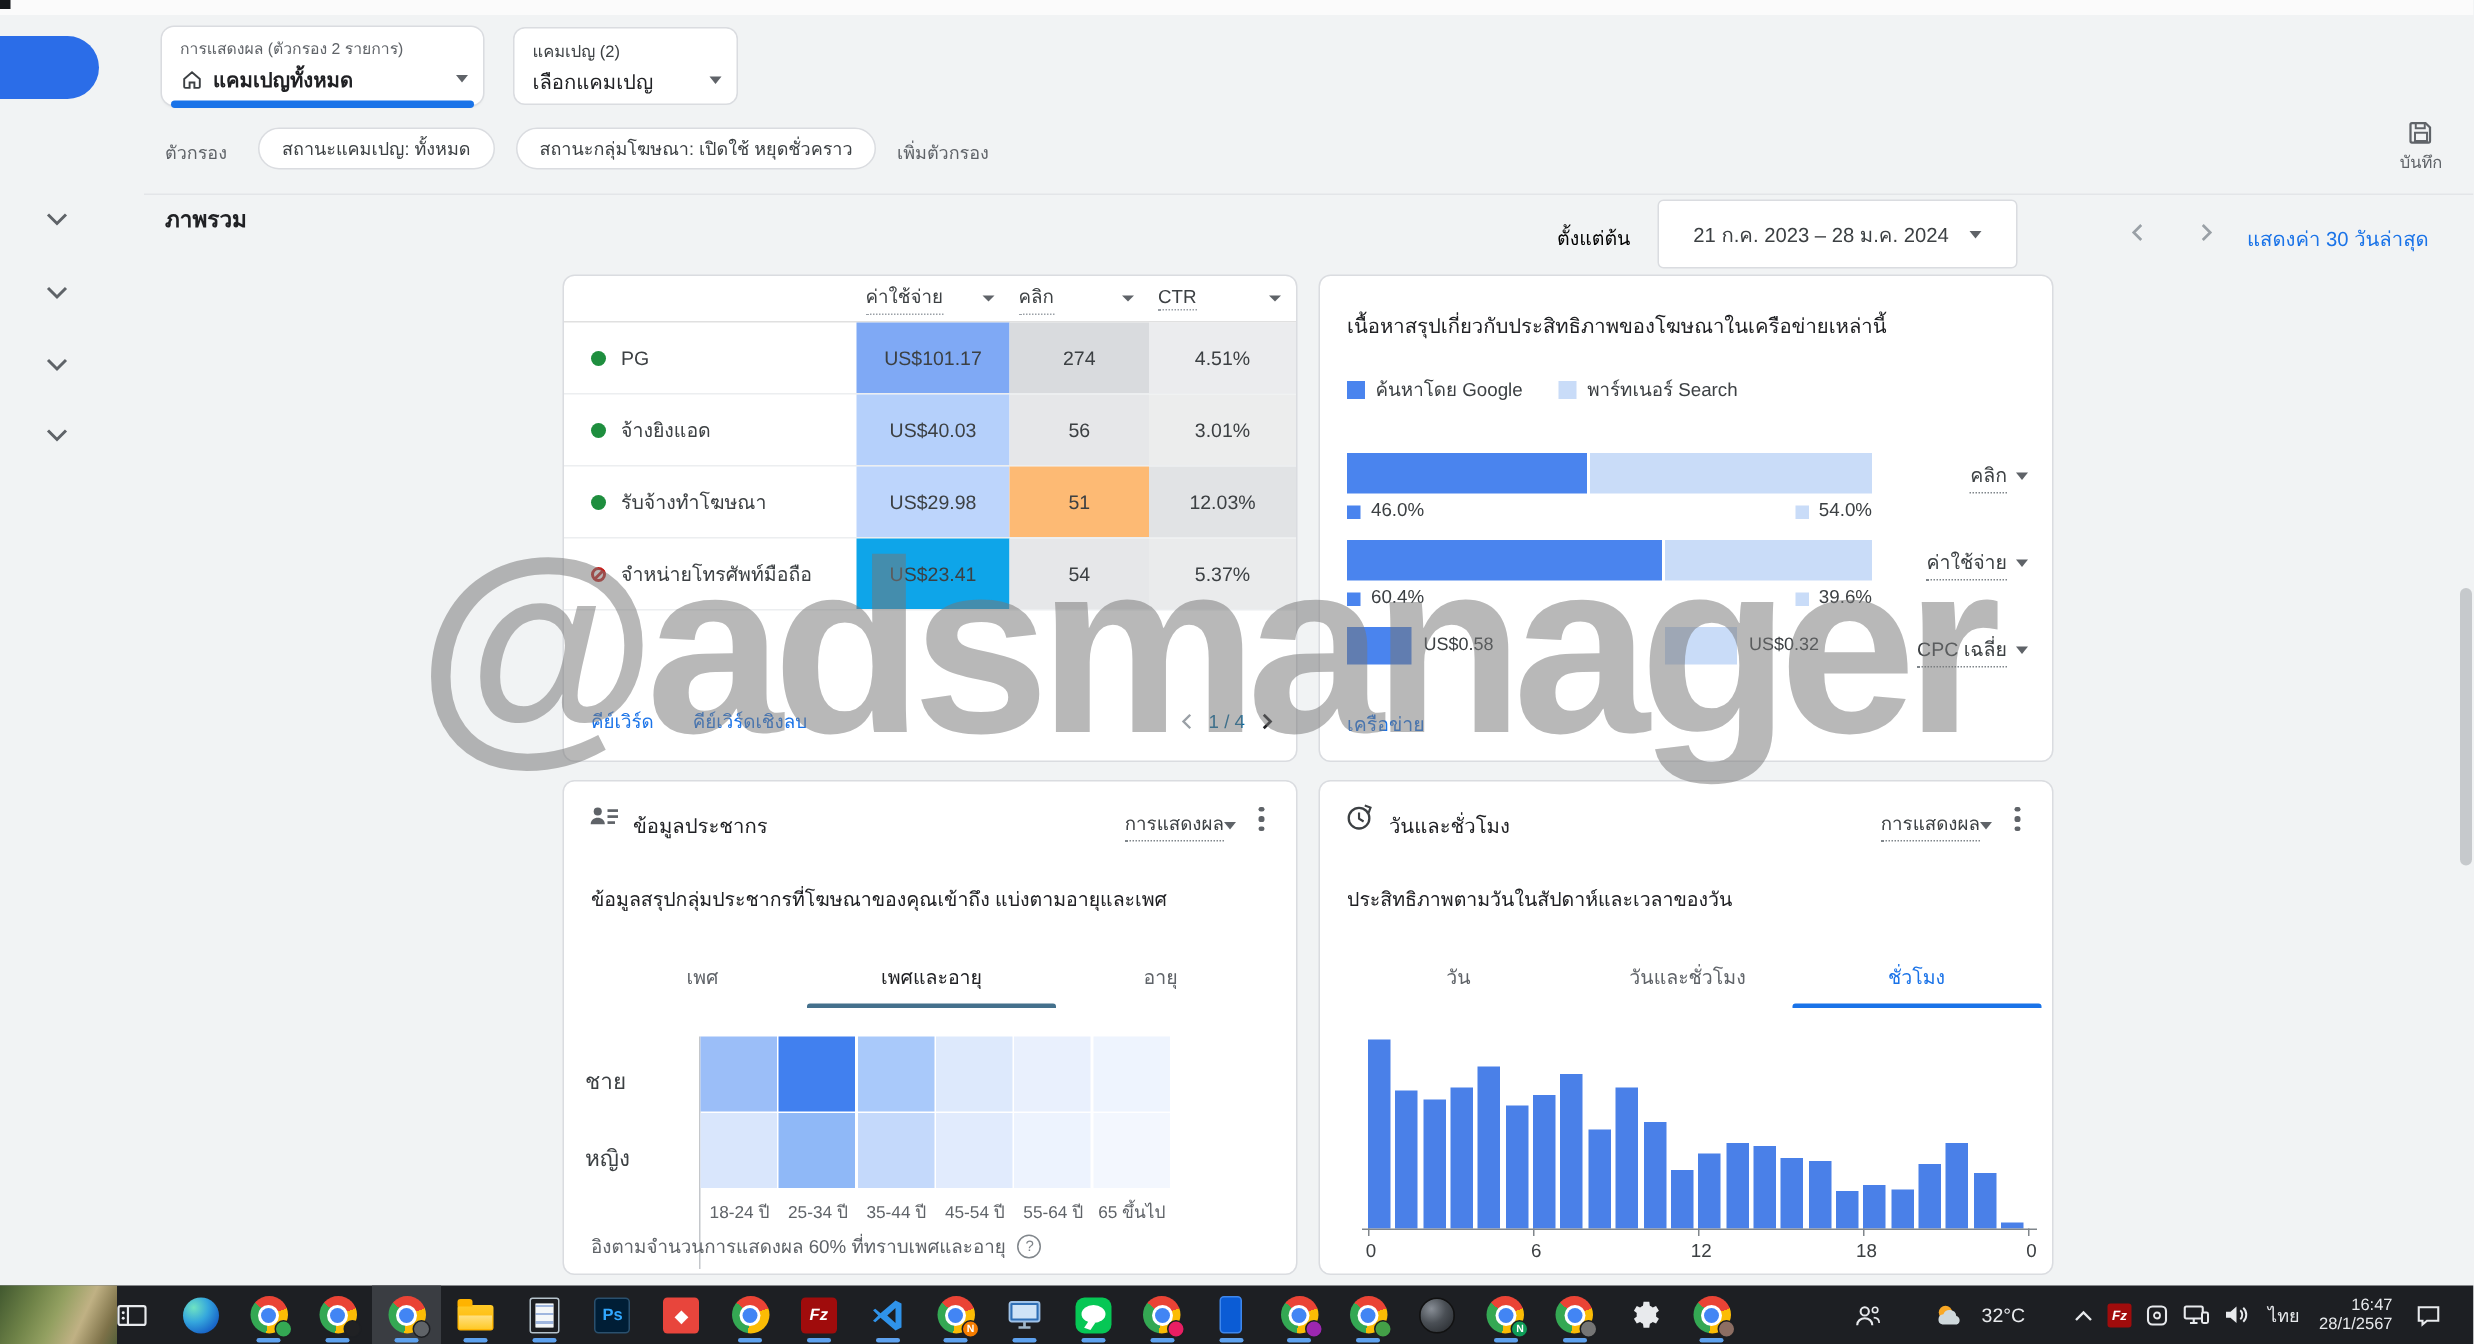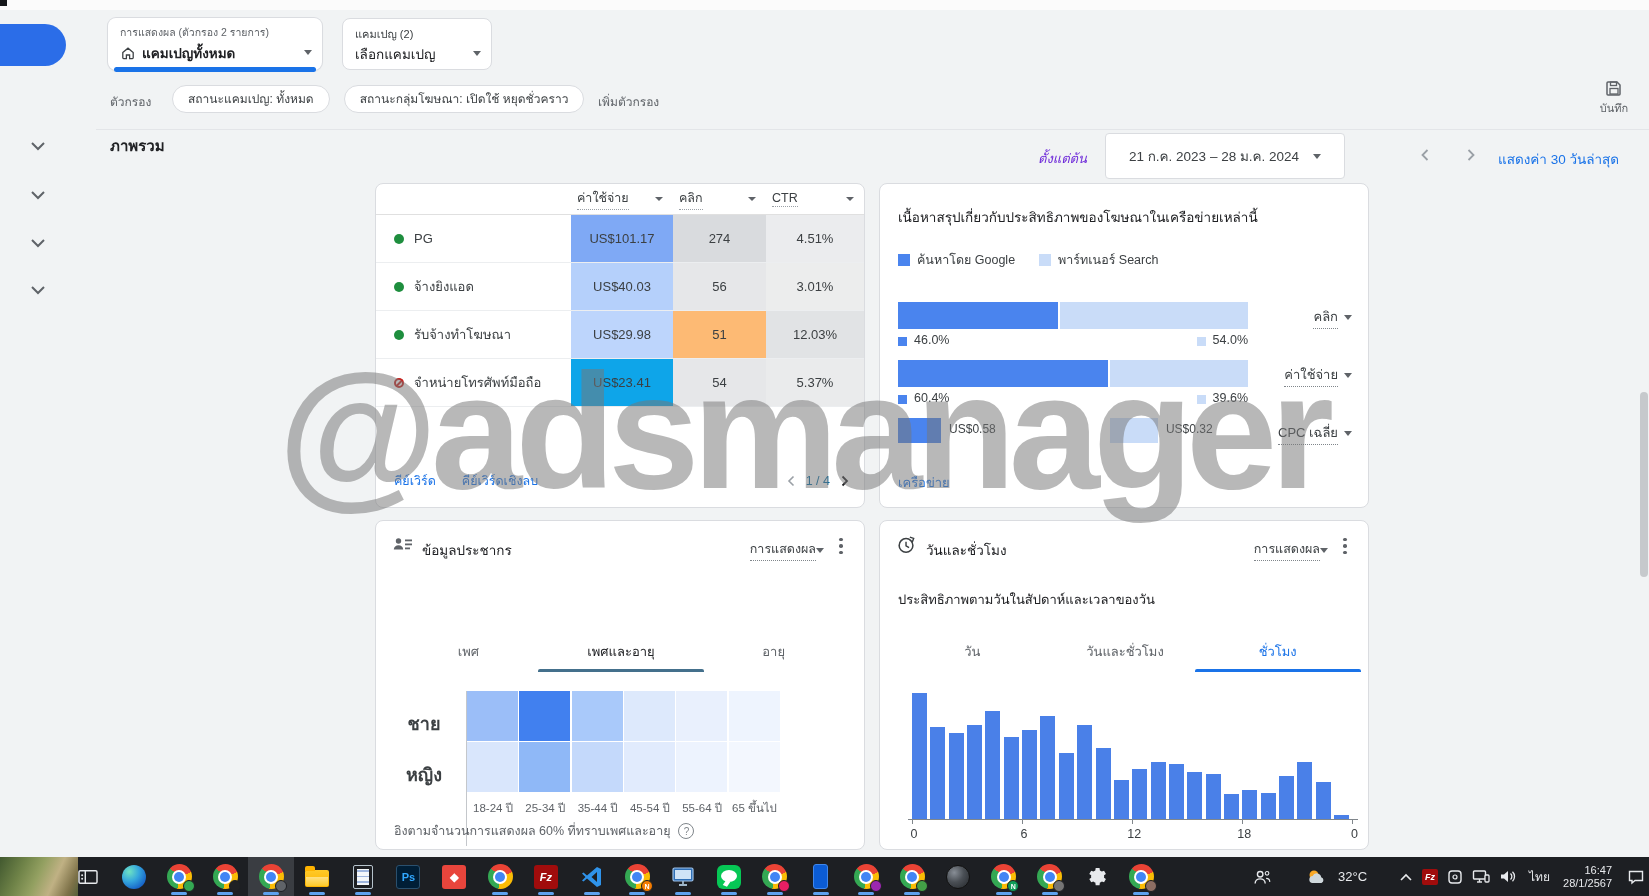--- a/index.html
+++ b/index.html
@@ -31,21 +31,21 @@
   #filter-chips { left:172px; top:85px; display:flex; gap:14px; }
   .chip { border:1px solid #dadce0; border-radius:16px; background:#fff; padding:0 15px; height:28px; line-height:26px; font-size:12px; color:#3c4043; cursor:pointer; white-space:nowrap; }
   #add-filter { left:598px; top:92px; font-size:12px; color:#5f6368; cursor:pointer; }
   #save-block { left:1592px; top:78px; width:44px; text-align:center; cursor:pointer; }
   #save-block .lbl { font-size:11px; color:#5f6368; margin-top:1px; }
 
   #topbar-divider { left:96px; top:129px; width:1553px; height:1px; background:#e3e5e8; }
 
   
   #overview-title { left:110px; top:134px; font-size:15px; font-weight:bold; color:#202124; }
-  #date-prefix { left:1038px; top:148px; font-size:13px; color:#6d28d9;font-style:italic; }
+  #date-prefix { left:1038px; top:148px; font-size:13px; color:#000000; }
   #date-box { left:1105px; top:133px; width:240px; height:46px; background:#fff; border:1px solid #dadce0; border-radius:4px; cursor:pointer; display:flex; align-items:center; justify-content:center; gap:14px; font-size:13.5px; color:#3c4043; }
   .nav-chev { top:142px; width:26px; height:26px; display:flex; align-items:center; justify-content:center; cursor:pointer; }
   #last30-link { left:1498px; top:148px; font-size:13.5px; color:#1a73e8; cursor:pointer; white-space:nowrap; }
 
   
   .card { background:#fff; border:1px solid #dadce0; border-radius:8px; }
   #card-table { left:375px; top:183px; width:490px; height:325px; }
   #card-network { left:879px; top:183px; width:490px; height:325px; }
   #card-demo { left:375px; top:520px; width:490px; height:330px; }
   #card-hours { left:879px; top:520px; width:490px; height:330px; }
@@ -94,21 +94,21 @@
   .chead-dots i { width:3.5px; height:3.5px; border-radius:50%; background:#5f6368; }
   .card-sub { position:absolute; left:18px; top:68px; font-size:13px; color:#202124; }
   .tabs { position:absolute; left:16px; top:112px; width:458px; display:flex; }
   .tab { flex:1; text-align:center; font-size:13px; color:#5f6368; padding:8px 0 10px; cursor:pointer; position:relative; }
   .tab.active { color:#202124; }
   .tab .tline { position:absolute; left:50%; transform:translateX(-50%); bottom:0; width:166px; height:3px; border-radius:2px 2px 0 0; }
 
   
   #hm-axis { position:absolute; left:90px; top:170px; width:1px; height:155px; background:#c4c7cb; }
   .hm-cell { position:absolute; width:51px; height:50px; }
-  .hm-rowlab { position:absolute; width:68px; text-align:center; font-size:18px; color:#3c4043;font-weight:bold; }
+  .hm-rowlab { position:absolute; width:68px; text-align:left; font-size:15px; color:#3c4043; }
   .hm-collab { position:absolute; width:52px; text-align:center; font-size:11.5px; color:#5f6368; white-space:nowrap; }
   #demo-foot { position:absolute; left:18px; top:300px; font-size:12.5px; color:#5f6368; display:flex; align-items:center; gap:8px; }
   .qmark { width:16px; height:16px; border:1.5px solid #80868b; border-radius:50%; font-size:10px; color:#80868b; display:inline-flex; align-items:center; justify-content:center; cursor:pointer; }
 
   
   .hbar { position:absolute; background:#4a80e8; width:15px; }
   #hours-baseline { position:absolute; left:28px; top:298px; width:450px; height:1px; background:#80868b; }
   .htick { position:absolute; top:298px; width:1px; height:5px; background:#80868b; }
   .hlab { position:absolute; top:306px; font-size:12.5px; color:#3c4043; transform:translateX(-50%); }
 
@@ -118,21 +118,21 @@
   
   #scroll-thumb { left:1640px; top:392px; width:8px; height:185px; background:#c6c9cc; border-radius:4px; z-index:45; cursor:grab; }
 
   
   #taskbar { left:0; top:857px; width:1649px; height:39px; background:#1d1f23; z-index:60; display:flex; align-items:center; }
   #tb-widget { position:absolute; left:0; top:0; width:78px; height:39px; background:linear-gradient(115deg,#41582f 0%,#6f8348 28%,#93a061 48%,#c0b184 68%,#7d7148 88%,#54603a 100%); cursor:pointer; }
   #tb-apps { position:absolute; left:65px; top:0; height:30px; display:flex; }
   .tb-slot { width:45.8px; height:39px; display:flex; align-items:center; justify-content:center; position:relative; cursor:pointer; }
   .tb-slot.hl { background:#3a3d42; }
   .tb-ind { position:absolute; bottom:1px; left:50%; transform:translateX(-50%); width:16px; height:3px; border-radius:2px; background:#5ea2ef; }
-  #tb-right { position:absolute; right:4px; top:0; height:39px; display:flex; align-items:center; gap:9px; color:#e8eaed; }
+  #tb-right { position:absolute; right:21px; top:0; height:39px; display:flex; align-items:center; gap:9px; color:#e8eaed; }
   #tb-right .gap { width:14px; }
   #tb-temp { font-size:13px; }
   #tb-lang { font-size:12px; padding:0 4px; cursor:pointer; }
   #tb-clock { text-align:right; font-size:11px; line-height:13px; cursor:pointer; }
   .trayic { cursor:pointer; display:flex; align-items:center; justify-content:center; }
 
   
   .ic-chrome { width:25px; height:25px; border-radius:50%; background:conic-gradient(from -50deg,#ea4335 0 33.3%,#fbbc05 0 66.6%,#34a853 0 100%); position:relative; flex:none; }
   .ic-chrome::before { content:""; position:absolute; inset:5.5px; background:#fff; border-radius:50%; }
   .ic-chrome::after { content:""; position:absolute; inset:7.5px; background:#4285f4; border-radius:50%; }
@@ -346,20 +346,21 @@
   <div class="chead-title">ข้อมูลประชากร</div>
   <div class="chead-dd">
       <span class="dotted">การแสดงผล</span>
       <span class="caret"></span>
     </div>
   <div class="chead-dots">
       <i></i>
       <i></i>
       <i></i>
     </div>
+  <div class="card-sub">ข้อมูลสรุปกลุ่มประชากรที่โฆษณาของคุณเข้าถึง แบ่งตามอายุและเพศ</div>
   <div class="tabs" id="demo-tabs">
       <div class="tab" style="">เพศ</div>
       <div class="tab active" style="color:#202124;">เพศและอายุ<span class="tline" style="background:#44708c"></span></div>
       <div class="tab" style="">อายุ</div>
     </div>
   <div id="hm-axis"></div>
   <div id="heatmap">
       <div class="hm-cell" style="left:91px;top:170px;background:#9bbef8"></div>
       <div class="hm-cell" style="left:143.3px;top:170px;background:#4180ef"></div>
       <div class="hm-cell" style="left:195.6px;top:170px;background:#a9c9fa"></div>

